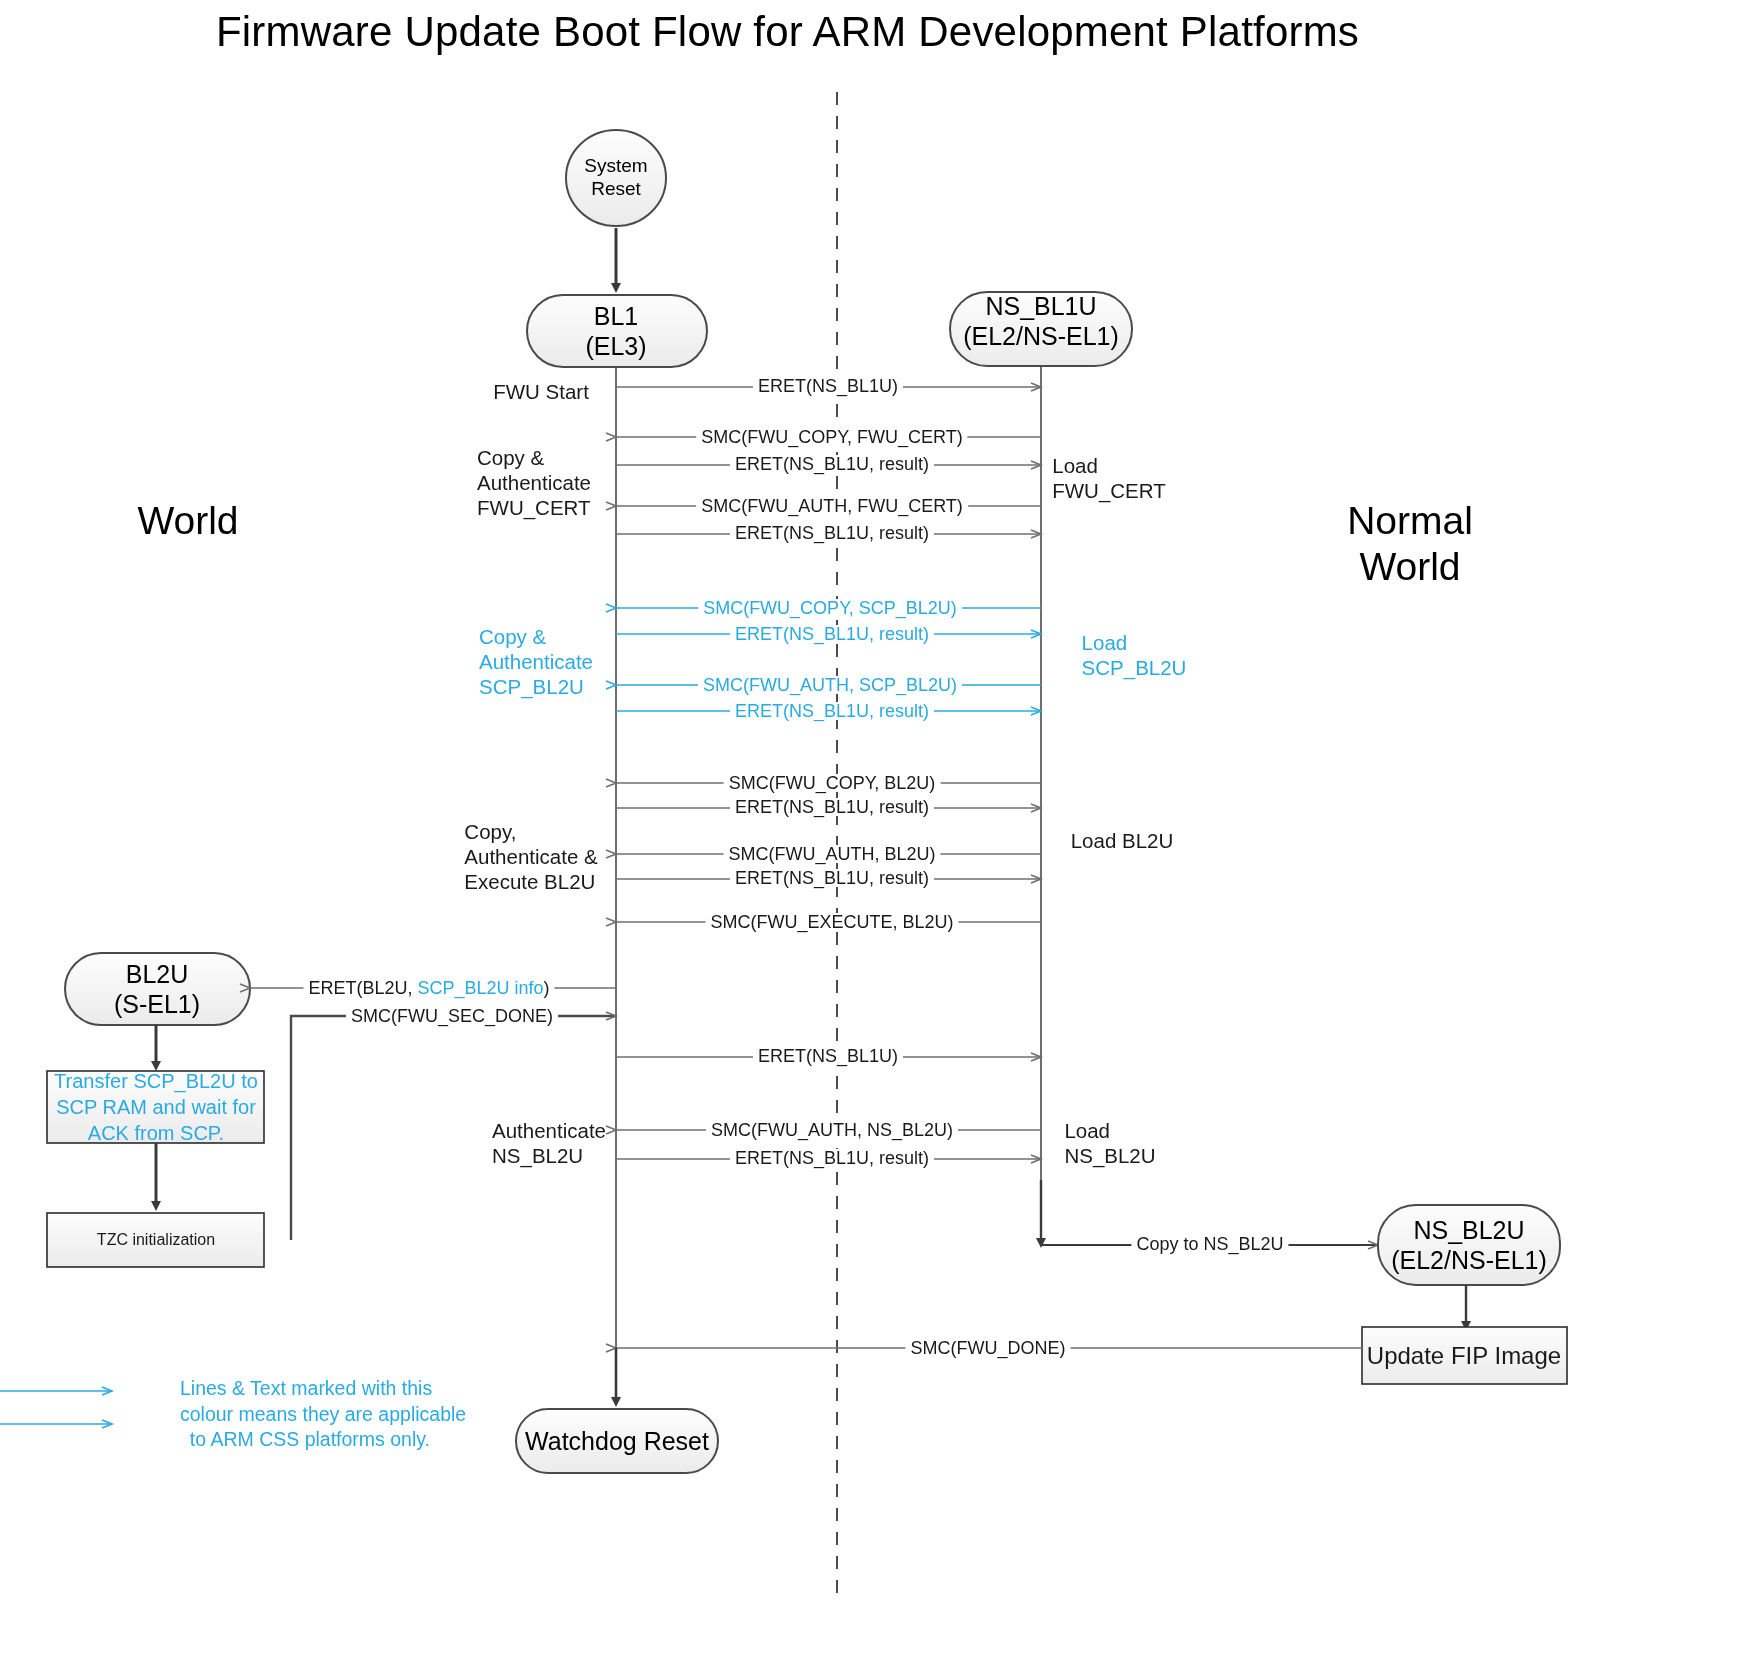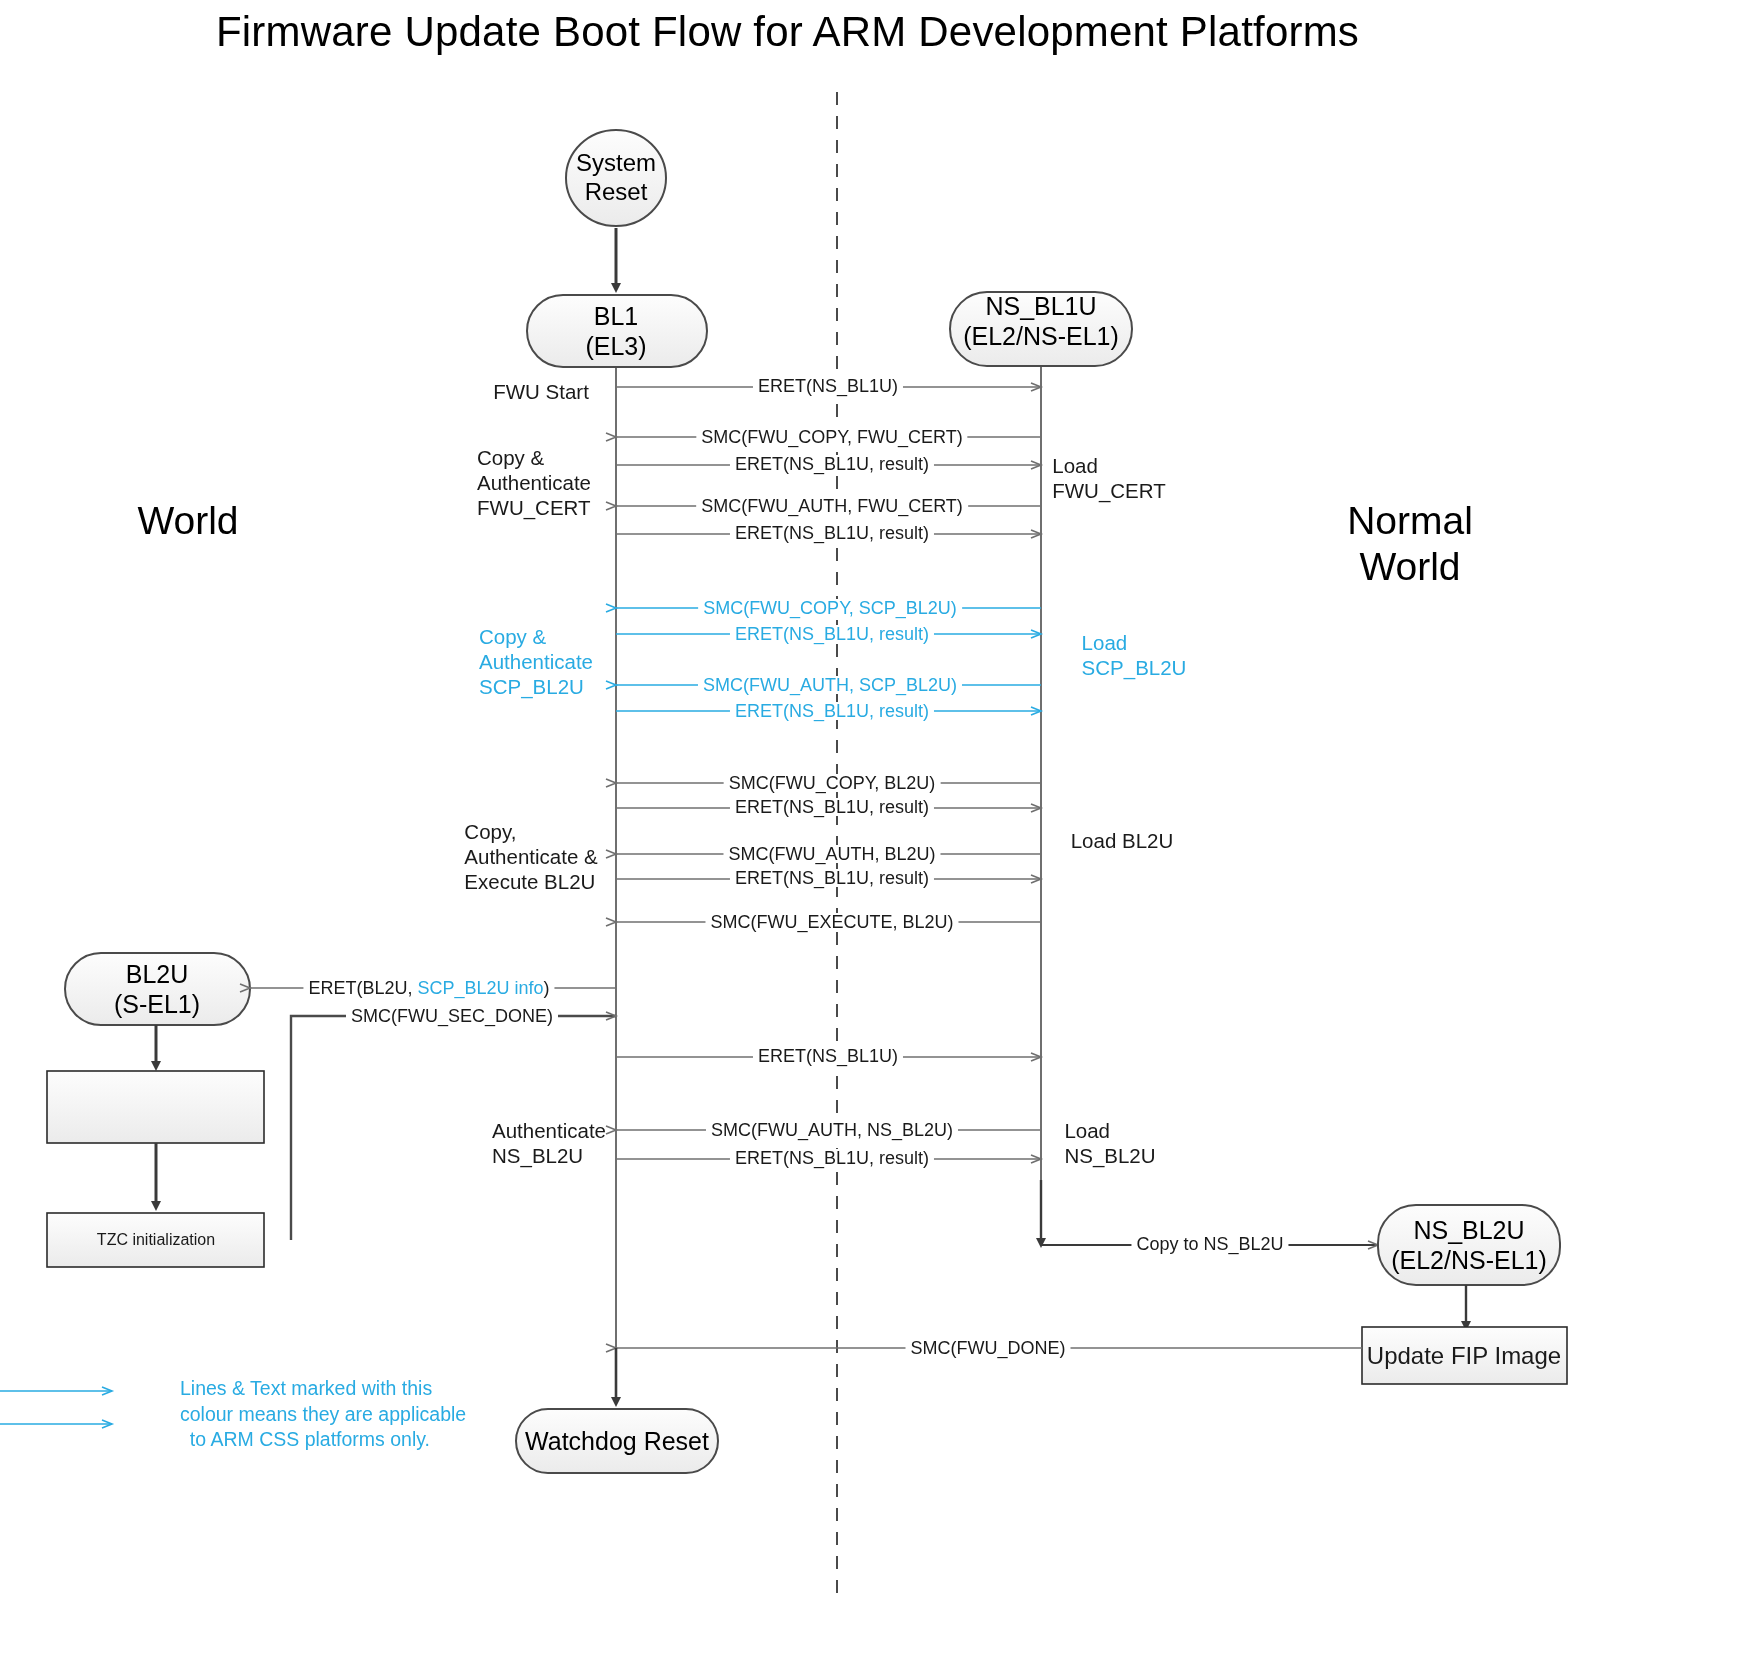--- a/index.html
+++ b/index.html
@@ -62,21 +62,21 @@
   .side-note.cyan { color: #29ABE2; }
   .node-label {
     position: absolute;
     text-align: center;
     font-size: 25px;
     color: #000;
     line-height: 1.2;
     transform: translate(-50%, -50%);
     white-space: nowrap;
   }
-  .node-label.small { font-size: 24px; }
+  .node-label.small { font-size: 19px; }
   .box-label {
     position: absolute;
     text-align: center;
     font-size: 20px;
     color: #29ABE2;
     line-height: 1.3;
     transform: translate(-50%, -50%);
     white-space: nowrap;
   }
   .box-label.dark { color: #1a1a1a; font-size: 16px; }
@@ -228,20 +228,25 @@
     <div>(S-EL1)</div>
   </div>
   <div class="node-label" style="left:1469px; top:1245px;">
     <div>NS_BL2U</div>
     <div>(EL2/NS-EL1)</div>
   </div>
   <div class="node-label" style="left:617px; top:1441px;">
     <div>Watchdog Reset</div>
   </div>
 
+  <div class="box-label" style="left:156px; top:1107px;">
+    <div>Transfer SCP_BL2U to</div>
+    <div>SCP RAM and wait for</div>
+    <div>ACK from SCP.</div>
+  </div>
   <div class="box-label dark" style="left:156px; top:1240px;">
     <div>TZC initialization</div>
   </div>
   <div class="box-label dark" style="left:1464px; top:1356px; font-size:24px;">
     <div>Update FIP Image</div>
   </div>
 
   <div class="msg" style="left:828px; top:386px;">ERET(NS_BL1U)</div>
   <div class="msg" style="left:832px; top:437px;">SMC(FWU_COPY, FWU_CERT)</div>
   <div class="msg" style="left:832px; top:464px;">ERET(NS_BL1U, result)</div>

